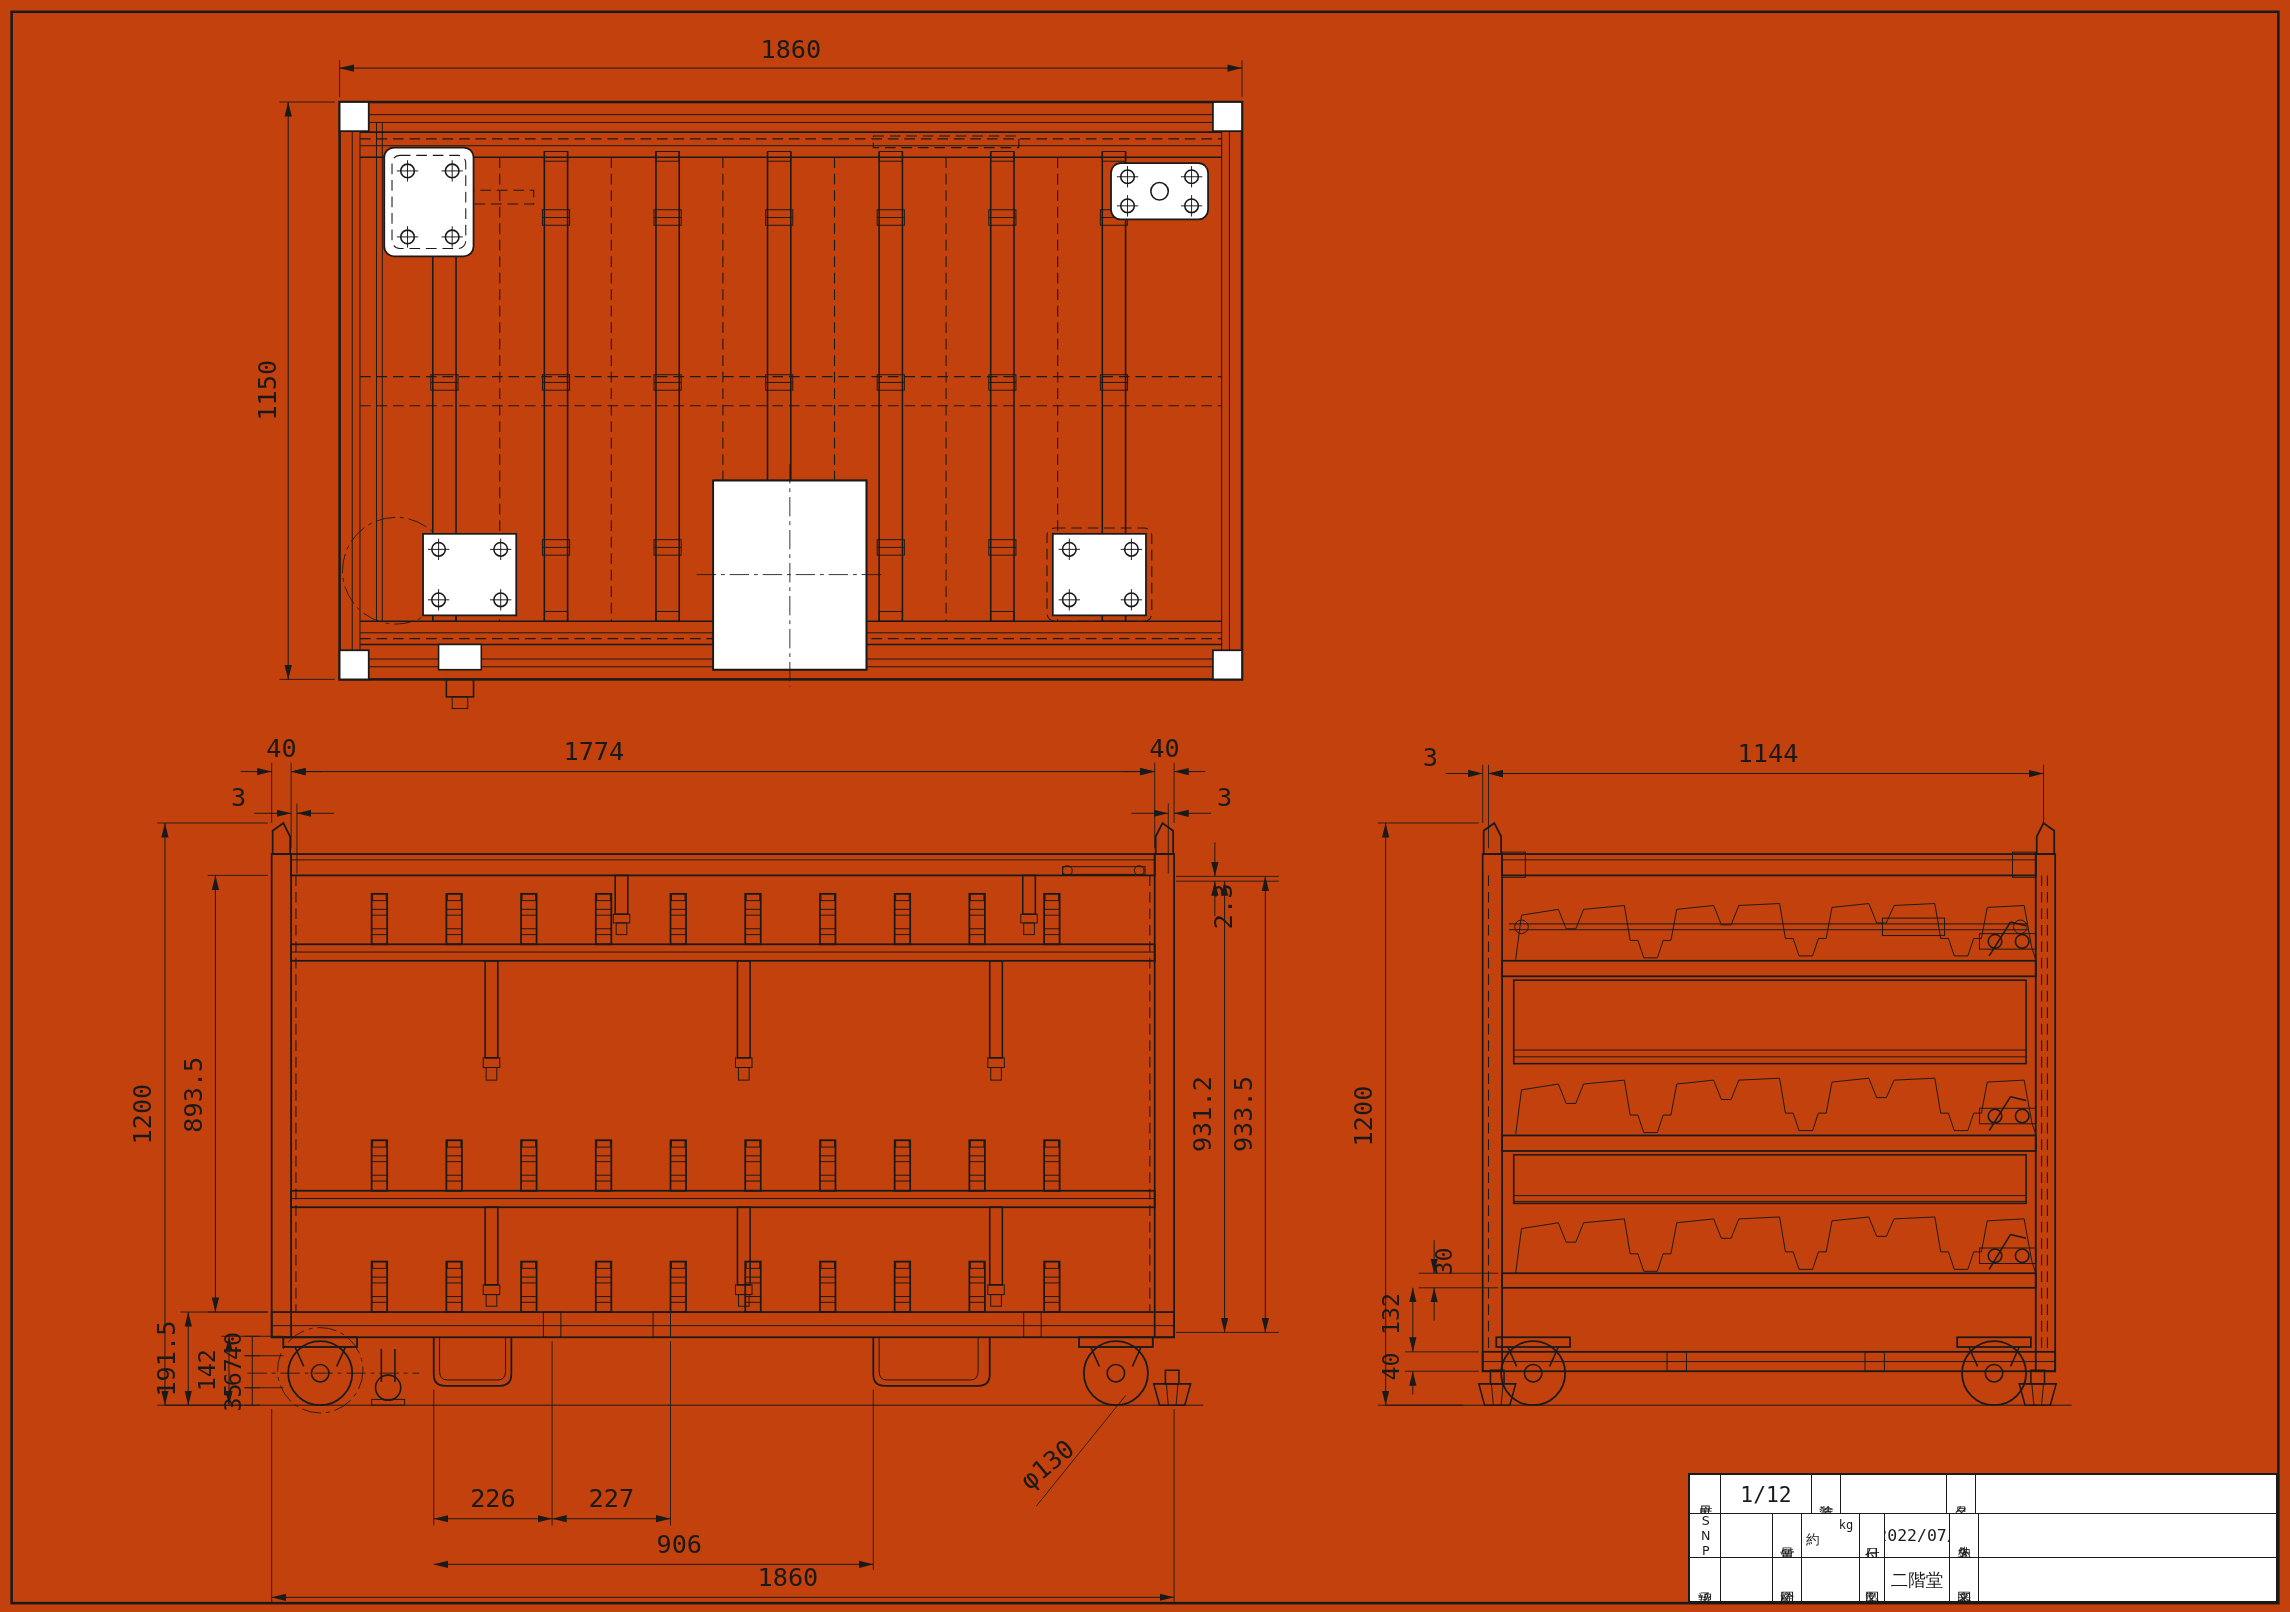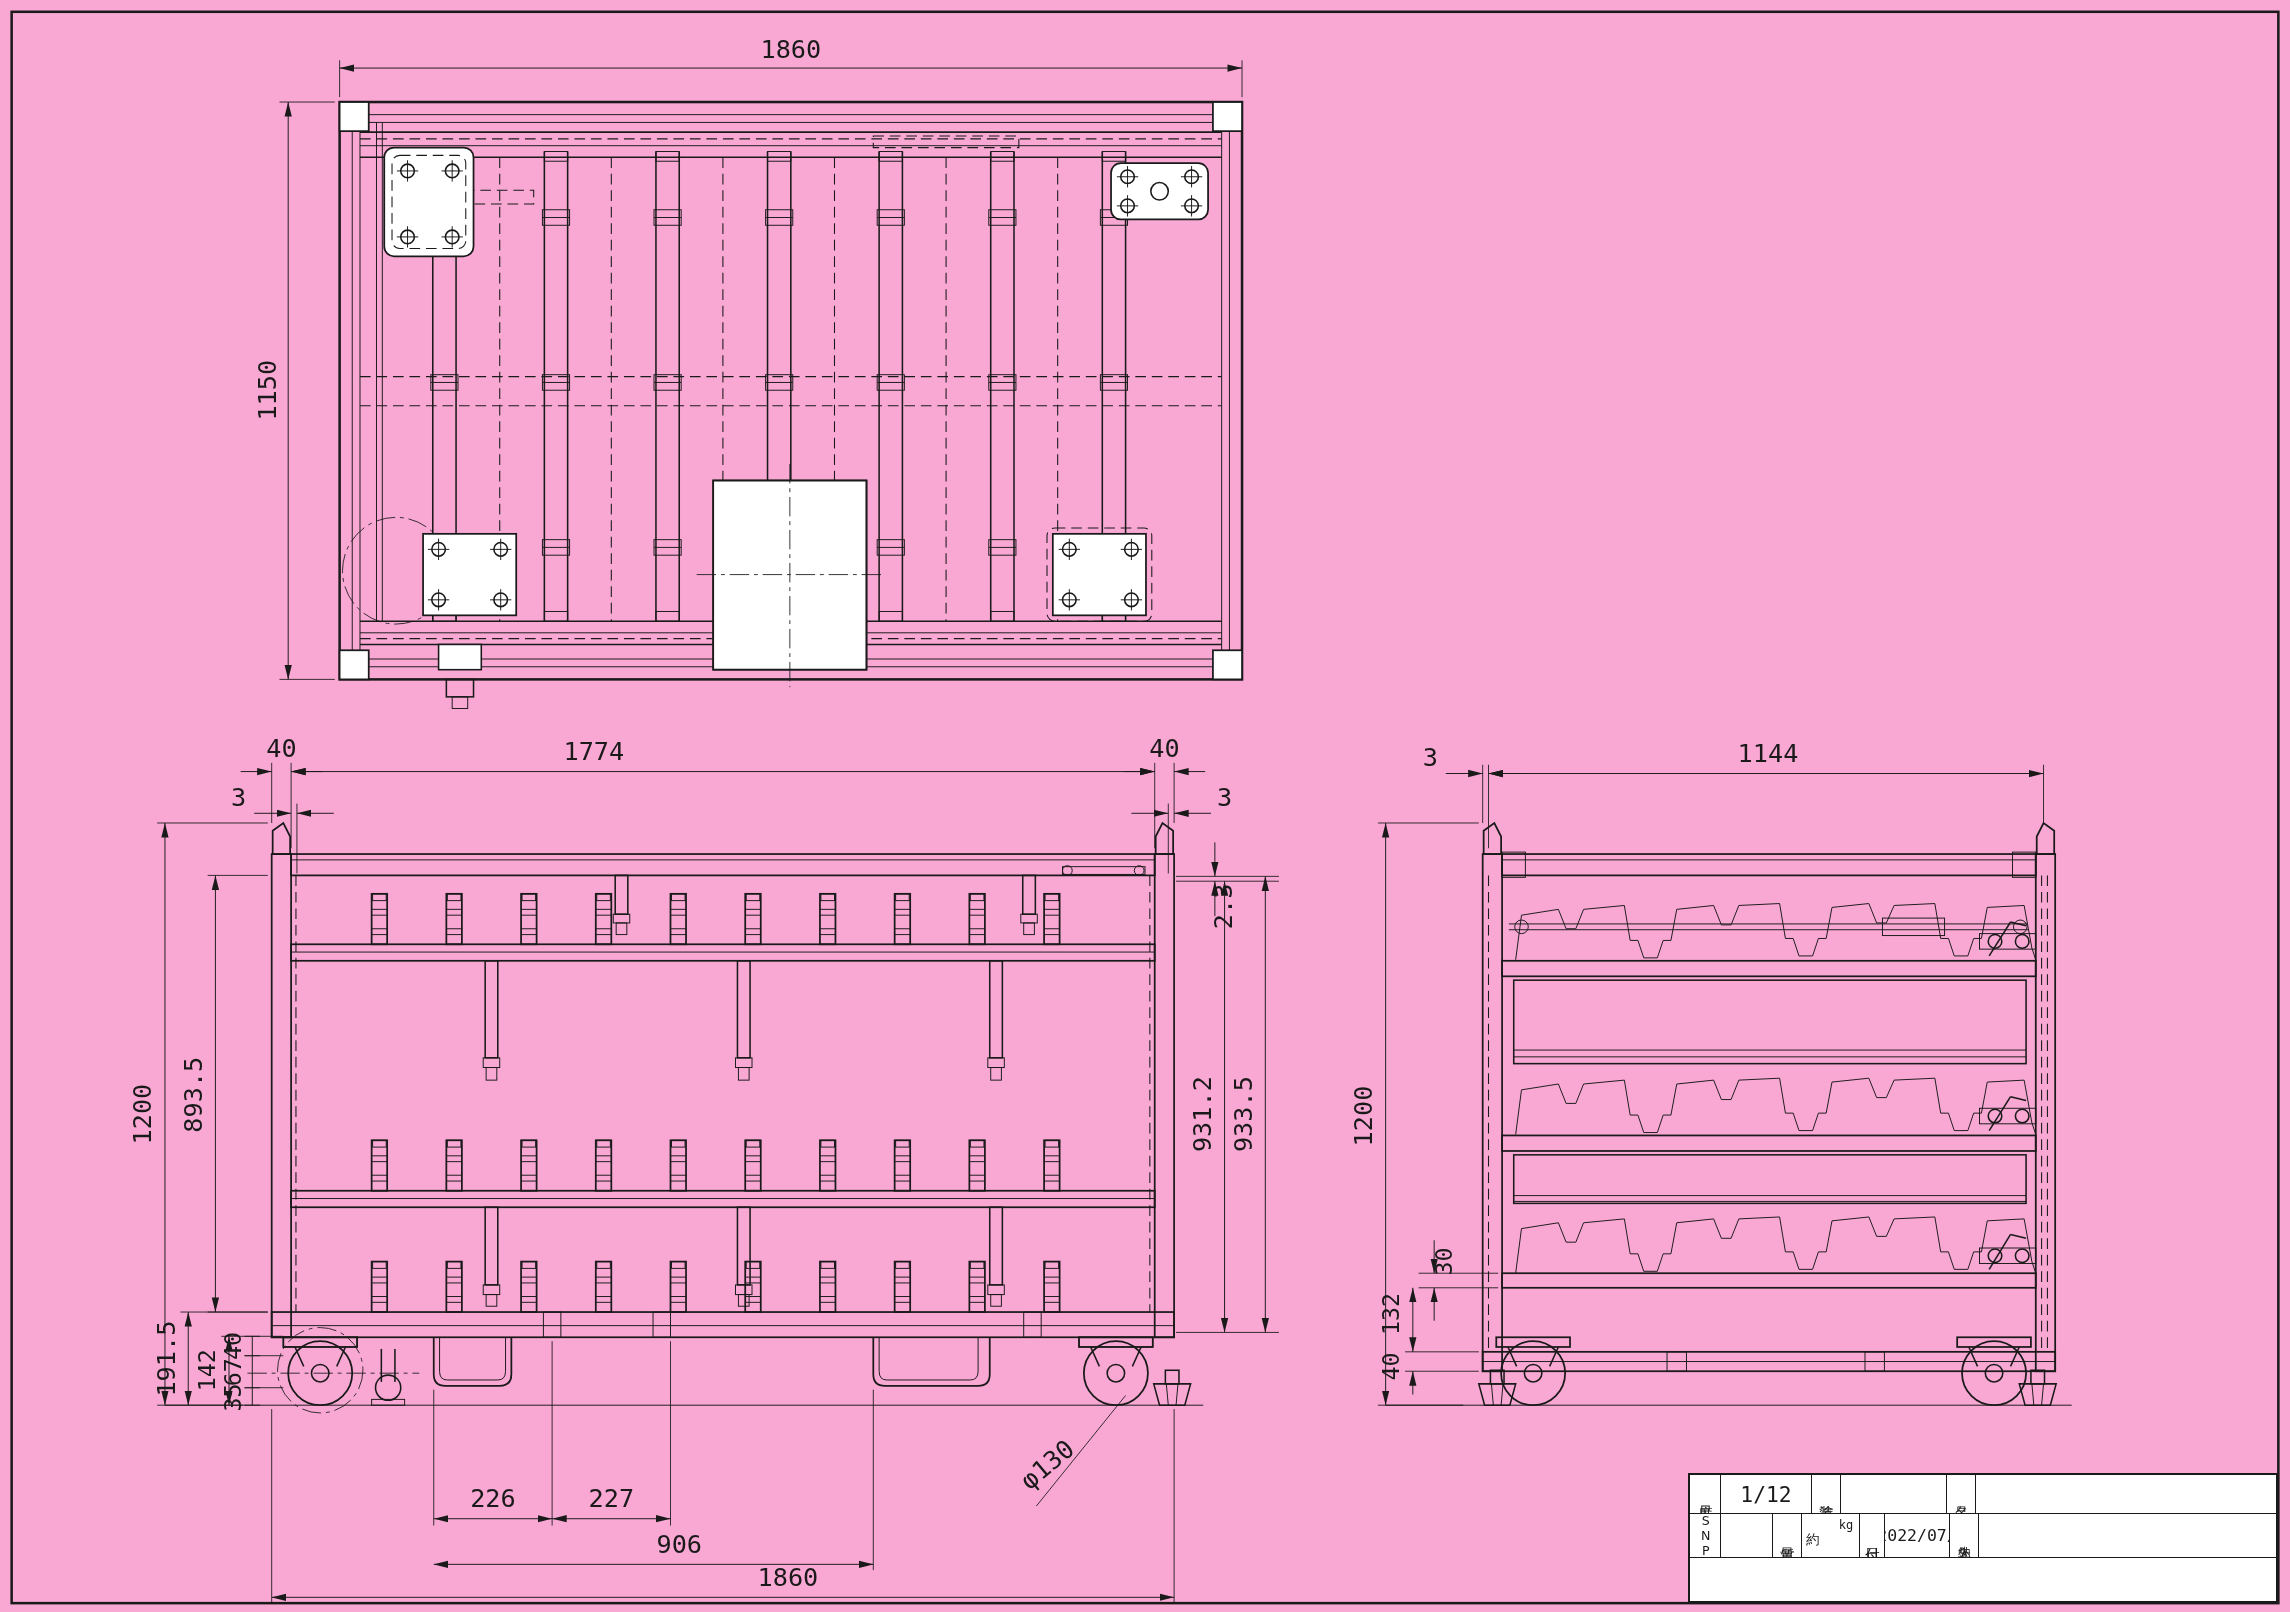--- a/index.html
+++ b/index.html
@@ -1,16 +1,16 @@
 <!DOCTYPE html>
 <html><head>
 <meta charset="utf-8">
 <style>
   html,body{margin:0;padding:0;background:#e8e8e8;}
-  .sheet{position:relative;width:2290px;height:1613px;background:#f9a8d4;overflow:hidden;
+  .sheet{position:relative;width:2290px;height:1613px;background:#c2410c;overflow:hidden;
          font-family:"DejaVu Sans","Liberation Sans",sans-serif;}
   svg{position:absolute;left:0;top:0;}
   svg line,svg path,svg rect,svg circle,svg ellipse,svg polygon,svg polyline{
       stroke:#1a1a1a;fill:none;stroke-width:1.6;}
   .w{fill:#fff;}
   .bold{stroke-width:2.6;}
   .med{stroke-width:1.8;}
   .fine{stroke-width:1.0;}
   .dash{stroke-dasharray:11 6;stroke-width:1.1;}
   .cl{stroke-dasharray:20 5 4 5;stroke-width:0.9;}
@@ -535,15 +535,25 @@
       <div class="c vlab" style="width:29px">質量</div>
       <div class="c kgcell" style="width:58px">
         <span class="approx">約</span>
         <span class="unit">kg</span>
       </div>
       <div class="c vlab" style="width:25px">日付</div>
       <div class="c val-s" style="width:65px">2022/07/</div>
       <div class="c vlab vlab3" style="width:29px">納入先</div>
       <div class="c" style="flex:1"></div>
     </div>
+    <div class="trow last" style="height:43px">
+      <div class="c vlab" style="width:31px">承認</div>
+      <div class="c" style="width:52px"></div>
+      <div class="c vlab" style="width:29px">検図</div>
+      <div class="c" style="width:58px"></div>
+      <div class="c vlab" style="width:25px">製図</div>
+      <div class="c val-j" style="width:65px">二階堂</div>
+      <div class="c vlab" style="width:29px">図番</div>
+      <div class="c" style="flex:1"></div>
+    </div>
   </div>
 </div>
 
 
 </body></html>

